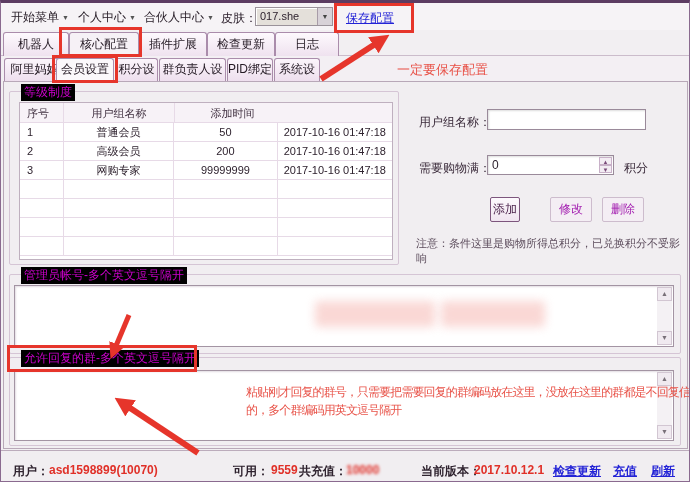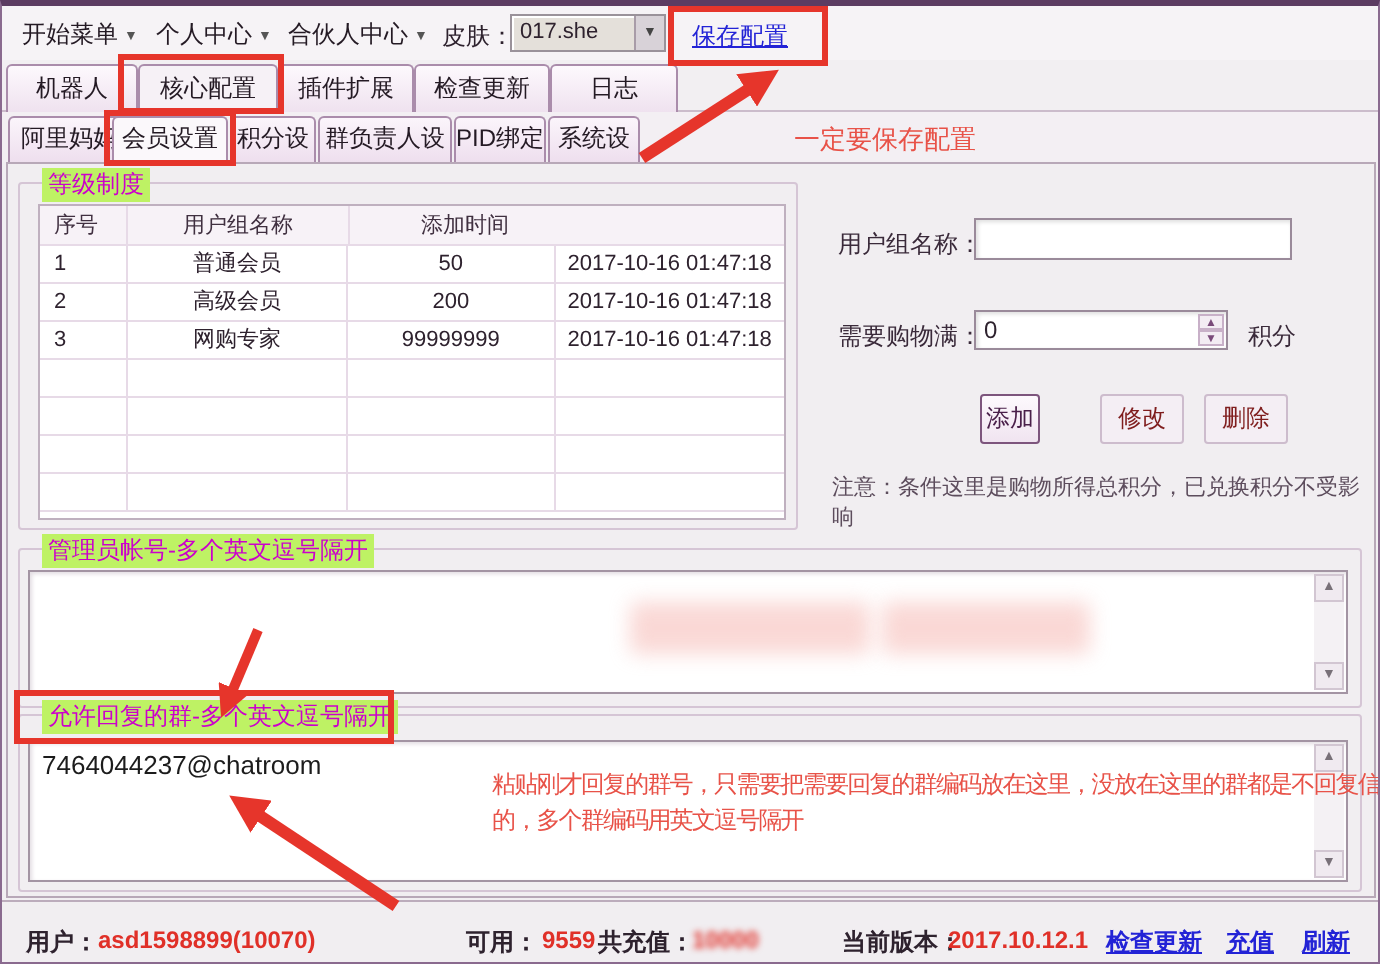--- a/index.html
+++ b/index.html
@@ -29,21 +29,21 @@
   .tab.sel { background:#f6f1f6; }
   .tab2 { position:absolute; top:2px; height:23px; line-height:21px; text-align:center;
           background:linear-gradient(#fbf5fb,#eedfee); border:1px solid #aa8cab;
           border-bottom:none; border-radius:3px 3px 0 0; cursor:pointer; font-size:12px; color:#241a24; }
   .tab2.sel { background:#fbf8fb; }
 
   
   .main { position:absolute; left:2px; top:78px; width:685px; height:368px;
           background:#f1eef1; border:1px solid #b8a8b8; }
 
-  .grouplabel { position:absolute; color:#cc00cc; background:#bef264; padding:0 3px; z-index:3; }
+  .grouplabel { position:absolute; color:#cc00cc; background:#000000; padding:0 3px; z-index:3; }
   .groupbox  { position:absolute; border:1px solid #d5c5d5; border-radius:2px; }
 
   
   .table { position:absolute; left:18px; top:99px; width:374px; height:158px; background:#fff;
            border:1px solid #bfb0bf; font-size:11px; overflow:hidden; }
   .trow { display:flex; height:19px; line-height:19px; border-bottom:1px solid #e7dae7; }
   .trow.head { height:20px; line-height:20px; background:#f7f2f7; color:#403040; }
   .tcell { border-right:1px solid #e7dae7; text-align:center; overflow:hidden; white-space:nowrap; }
   .tcell.c0 { width:44px; text-align:left; padding-left:7px; }
   .tcell.c1 { width:111px; }
@@ -53,21 +53,21 @@
   
   .flabel { position:absolute; color:#3a2a3a; }
   .tinput { position:absolute; background:#fff; border:1px solid #9a8a9a;
             box-shadow:inset 1px 1px 2px #ddd; padding:2px 4px; font-size:12px; }
   .spin { position:absolute; right:1px; top:1px; width:13px; height:16px; }
   .spin div { height:8px; font-size:6px; line-height:8px; text-align:center; color:#7a4a7a;
               background:#f3ecf3; border:1px solid #c8b0c8; cursor:pointer; }
   .btn { position:absolute; height:25px; background:linear-gradient(#fdf9fd,#f0e4f0);
          border:1px solid #7d557d; border-radius:2px; text-align:center; line-height:23px;
          color:#4a204a; cursor:pointer; }
-  .btn.disabled { border-color:#cdbccd; color:#7f1d1d; background:#f4eef4; cursor:default; }
+  .btn.disabled { border-color:#cdbccd; color:#a21caf; background:#f4eef4; cursor:default; }
   .formnote { position:absolute; font-size:11px; color:#5d4d5d; }
 
   
   .ta { position:absolute; background:#fff; border:1px solid #a394a3;
         box-shadow:inset 1px 1px 2px #e2dce2; }
   .ta .content { position:absolute; left:6px; top:4px; font-size:13px; color:#1c1c1c; }
   .sb { position:absolute; right:1px; top:1px; bottom:1px; width:15px; background:#f4f1f4; }
   .sb .ar { position:absolute; left:0; width:15px; height:14px; background:#f0eaf0;
             border:1px solid #d2c6d2; color:#787078; font-size:7px; line-height:12px;
             text-align:center; cursor:pointer; }
@@ -200,21 +200,20 @@
     <div class="blur-redact" style="left:426px;top:15px;width:104px;height:26px"></div>
     <span class="sb">
       <span class="ar up">▲</span>
       <span class="ar dn">▼</span>
     </span>
   </div>
 
   <span class="grouplabel" style="left:20px;top:347px">允许回复的群-多个英文逗号隔开</span>
   <div class="groupbox" style="left:8px;top:354px;width:672px;height:89px"></div>
   <div class="ta" style="left:13px;top:367px;width:660px;height:71px">
-    <span class="content">7464044237@chatroom</span>
     <span class="sb">
       <span class="ar up">▲</span>
       <span class="ar dn">▼</span>
     </span>
   </div>
 
   <div class="redbox" style="left:333px;top:0px;width:80px;height:30px"></div>
   <div class="redbox" style="left:58px;top:24px;width:83px;height:30px"></div>
   <div class="redbox" style="left:51px;top:52px;width:66px;height:28px"></div>
   <div class="redbox" style="left:6px;top:342px;width:190px;height:27px"></div>

